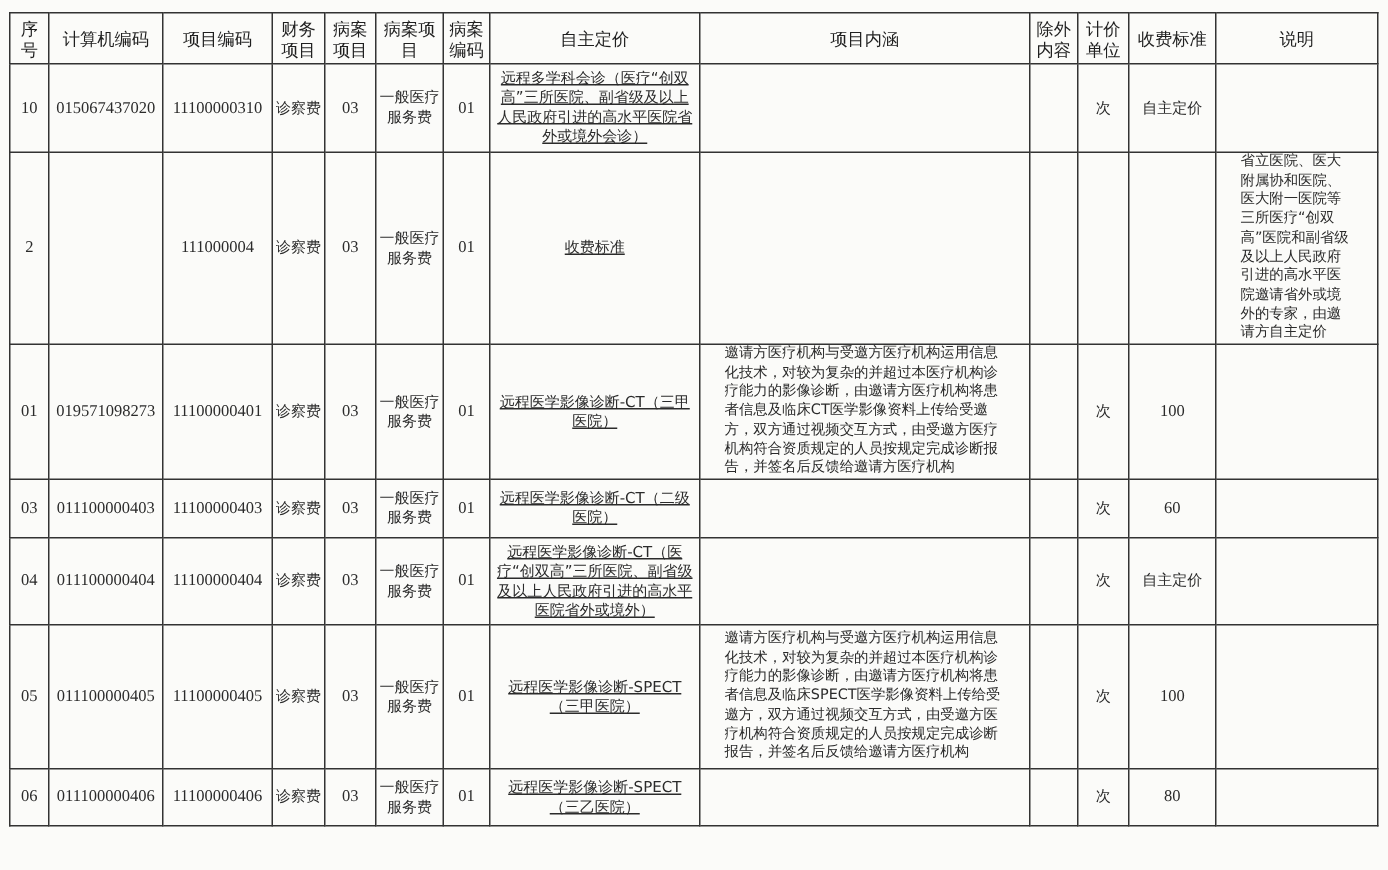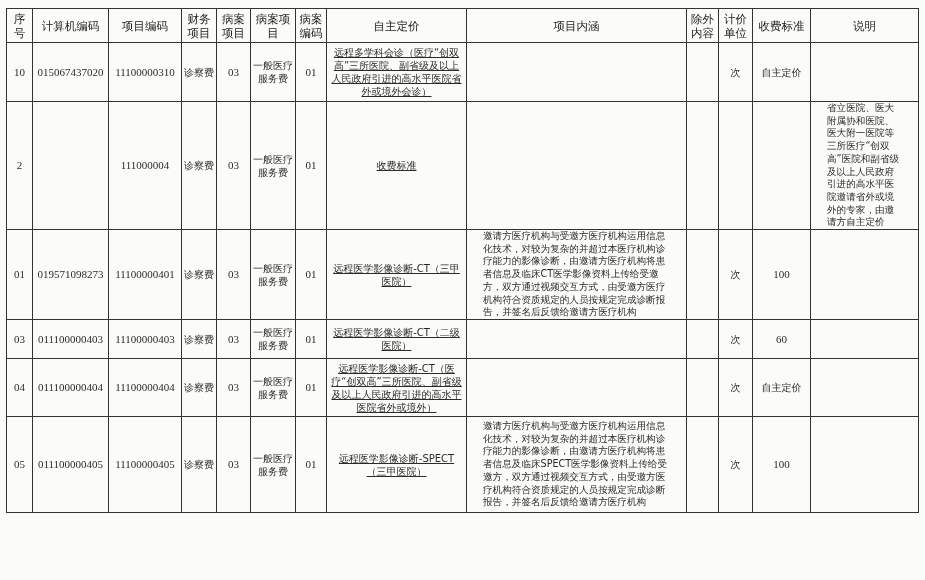--- a/index.html
+++ b/index.html
@@ -152,14 +152,29 @@
       <td>一般医疗服务费</td>
       <td class="num">01</td>
       <td class="name">远程医学影像诊断-SPECT（三甲医院）</td>
       <td class="left">邀请方医疗机构与受邀方医疗机构运用信息化技术，对较为复杂的并超过本医疗机构诊疗能力的影像诊断，由邀请方医疗机构将患者信息及临床SPECT医学影像资料上传给受邀方，双方通过视频交互方式，由受邀方医疗机构符合资质规定的人员按规定完成诊断报告，并签名后反馈给邀请方医疗机构</td>
       <td></td>
       <td>次</td>
       <td class="num">100</td>
       <td class="left"></td>
     </tr>
 
+    <tr style="height:38px">
+      <td class="num">06</td>
+      <td class="num">011100000406</td>
+      <td class="num">11100000406</td>
+      <td>诊察费</td>
+      <td class="num">03</td>
+      <td>一般医疗服务费</td>
+      <td class="num">01</td>
+      <td class="name">远程医学影像诊断-SPECT（三乙医院）</td>
+      <td class="left"></td>
+      <td></td>
+      <td>次</td>
+      <td class="num">80</td>
+      <td class="left"></td>
+    </tr>
   </tbody>
 </table>
 
 </body></html>

